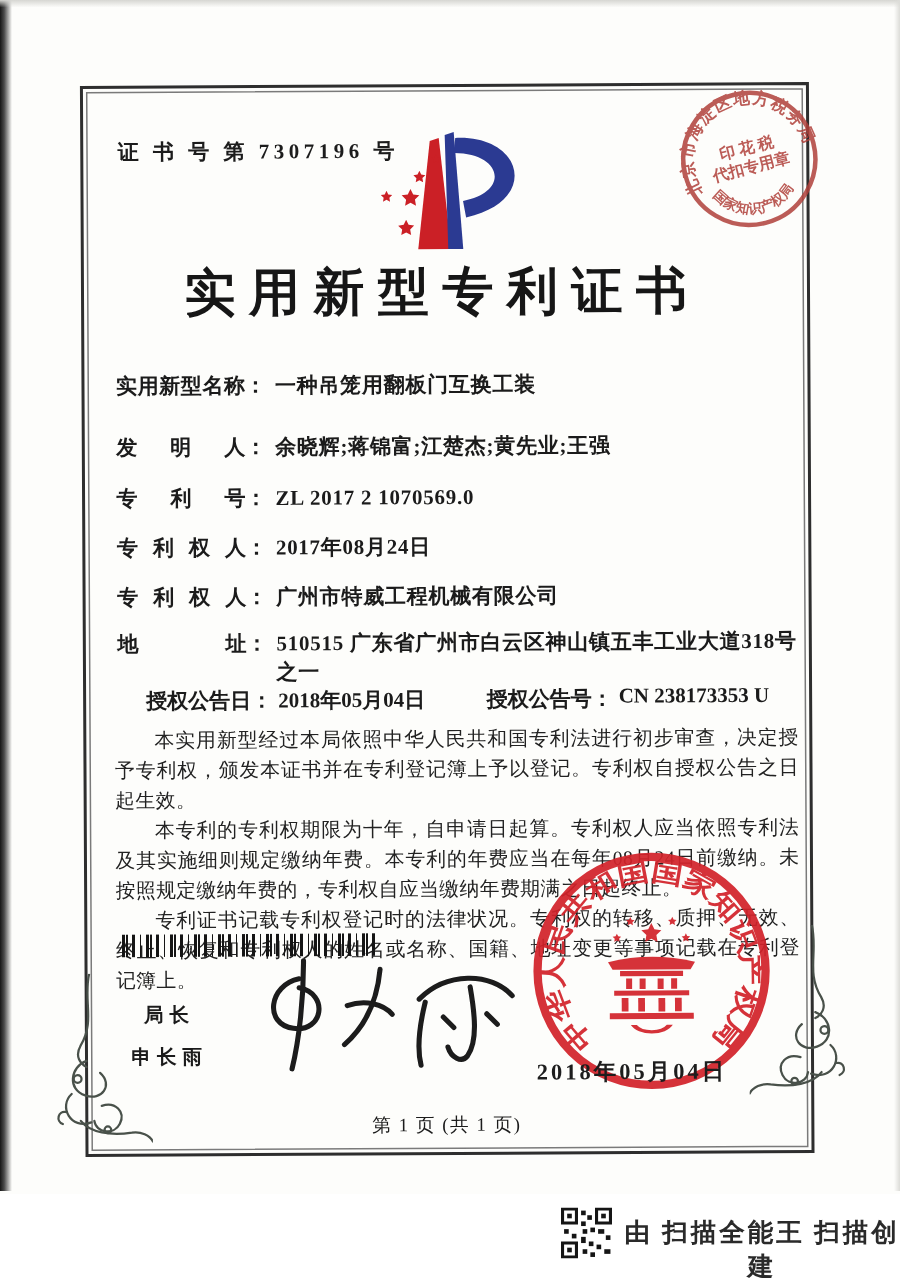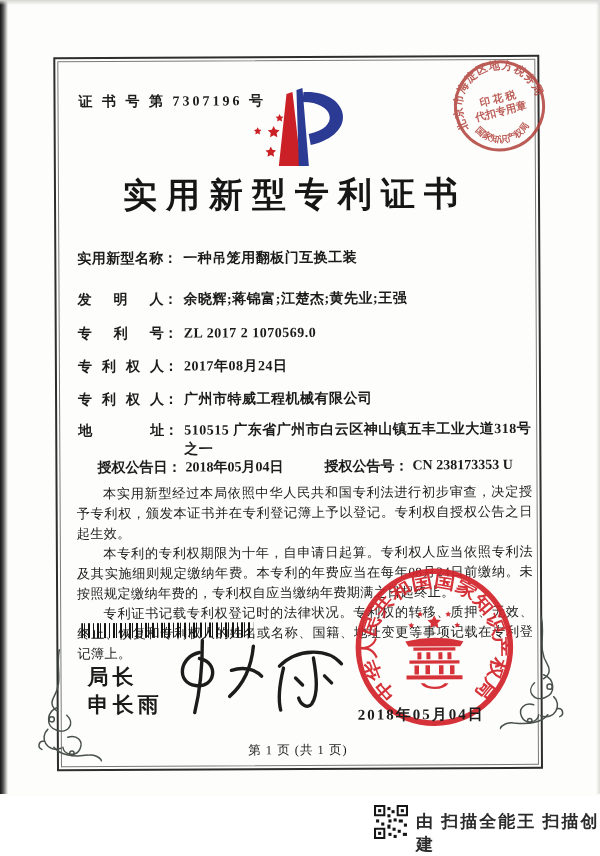--- a/index.html
+++ b/index.html
@@ -34,35 +34,35 @@
   .frow2{position:absolute;display:flex;font-size:14px;font-weight:600;color:#1b1b1b;}
 
   .paras{position:absolute;left:76px;top:483px;width:456px;font-size:13.2px;line-height:20px;
     color:#222;text-align:justify;letter-spacing:0.3px;}
   .paras p{margin:0;text-indent:2em;}
 
   .barcode{position:absolute;left:80px;top:622px;width:172px;height:15px;
     background:repeating-linear-gradient(90deg,#151515 0 2px,transparent 2px 3px,#151515 3px 4px,
       transparent 4px 7px,#151515 7px 9px,transparent 9px 12px,#151515 12px 13px,transparent 13px 16px);}
 
-  .signer{position:absolute;left:86px;top:662px;font-size:21px;font-weight:600;color:#1b1b1b;
-    letter-spacing:4px;line-height:28px;}
+  .signer{position:absolute;left:86px;top:662px;font-size:13px;font-weight:600;color:#1b1b1b;
+    letter-spacing:4px;line-height:28px;text-align:center;}
   .signature{position:absolute;left:160px;top:636px;}
 
   .seal{position:absolute;left:350px;top:565px;z-index:4;}
   .seal-date{position:absolute;left:356px;top:706px;z-index:5;font-size:15px;font-weight:600;
     color:#1d1d1d;letter-spacing:2px;}
 
   .page-no{position:absolute;left:55px;top:742px;width:482px;text-align:center;
     font-size:12.5px;color:#1c1c1c;letter-spacing:1px;}
 
   .scanner-bar{position:absolute;left:0;right:0;top:796px;height:60px;background:#ffffff;z-index:10;}
   .qr{position:absolute;left:374px;top:9px;}
   .scan-text{position:absolute;left:416px;top:14px;font-size:17px;font-weight:700;color:#2a2a2a;
-    letter-spacing:2px;font-family:"Liberation Serif","DejaVu Serif",serif;}
+    letter-spacing:2px;font-family:"Liberation Serif","DejaVu Serif",serif;text-align:center;}
 </style>
 </head>
 <body>
 
 <div class="page">
   <div class="scan">
 
     <div class="frame">
       <div class="frame-inner"></div>
     </div>

